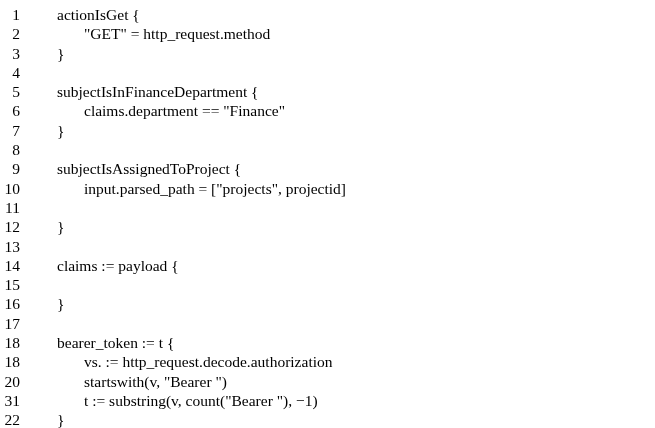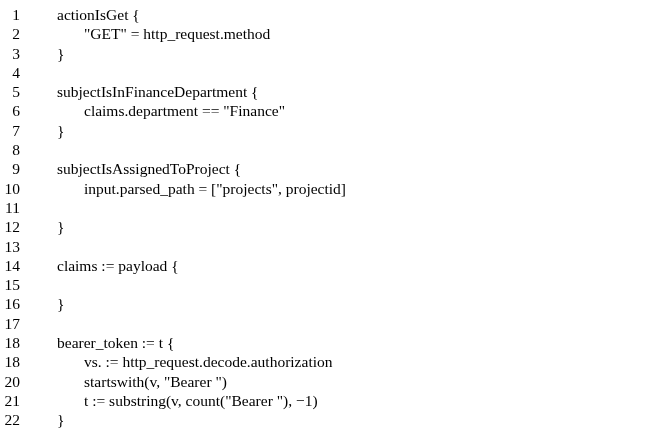--- a/index.html
+++ b/index.html
@@ -139,21 +139,21 @@
     <span class="line-num">18</span>
     <span class="line-text indent-1">vs. := http_request.decode.authorization</span>
   </div>
 
   <div class="code-line">
     <span class="line-num">20</span>
     <span class="line-text indent-1">startswith(v, "Bearer ")</span>
   </div>
 
   <div class="code-line">
-    <span class="line-num">21</span>
+    <span class="line-num">31</span>
     <span class="line-text indent-1">t := substring(v, count("Bearer "), −1)</span>
   </div>
 
   <div class="code-line">
     <span class="line-num">22</span>
     <span class="line-text indent-0">}</span>
   </div>
 </div>
 </div>
 

